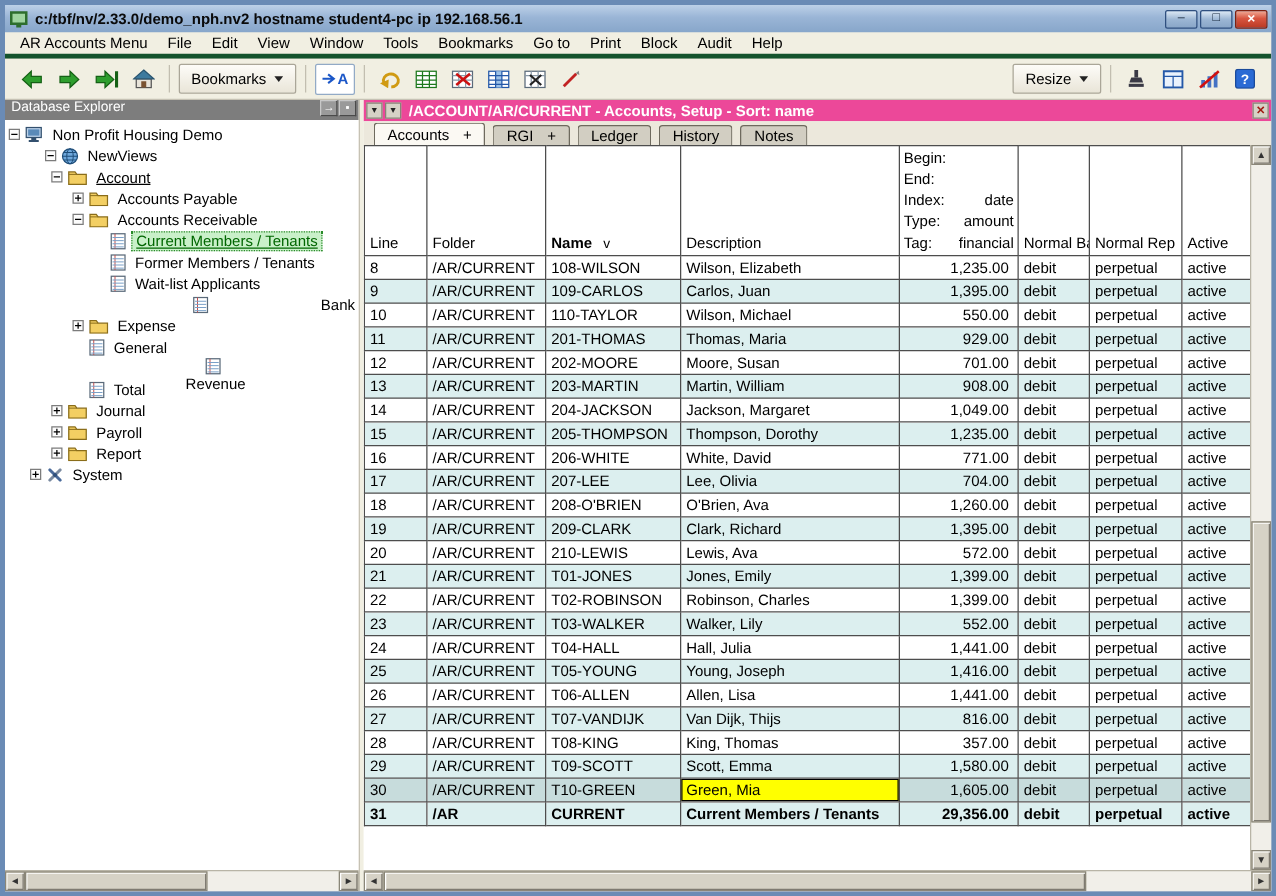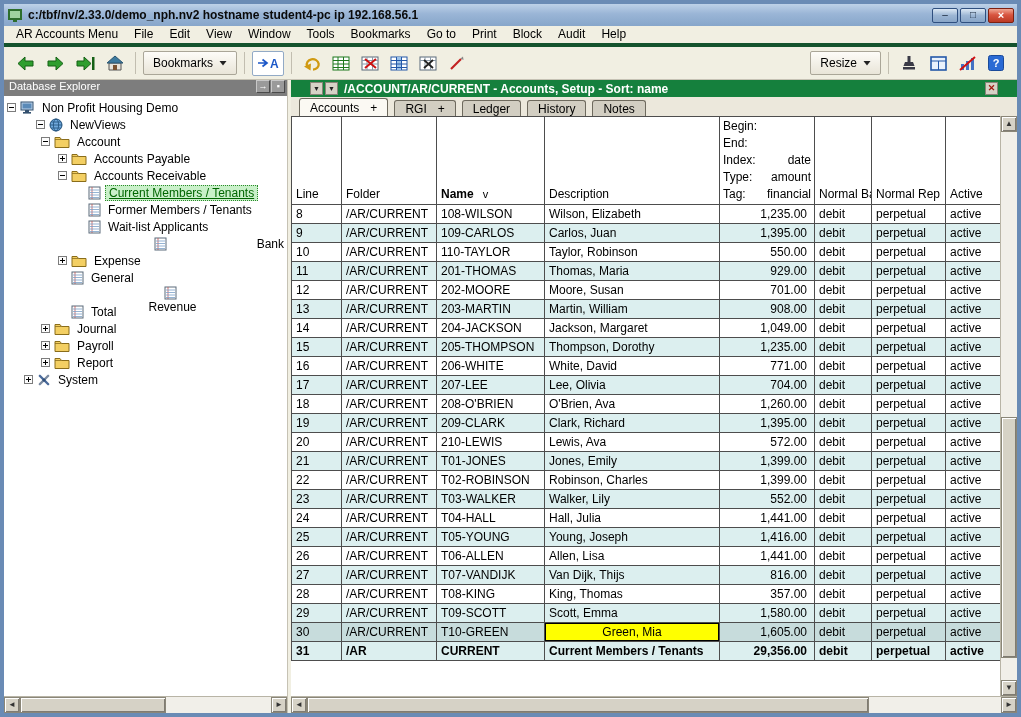--- a/index.html
+++ b/index.html
@@ -69,22 +69,22 @@
   .expander::before{ content:''; position:absolute; left:1px; right:1px; top:3px; height:1px; background:#000; }
   .expander.plus::after{ content:''; position:absolute; top:1px; bottom:1px; left:3px; width:1px; background:#000; }
   .expander-space{ width:13px; flex:none; }
   .tree-icon{ flex:none; margin-right:4px; display:flex; align-items:center; }
   .tree-label{ padding:0 3px; line-height:14px; }
   .tree-label.selected{ background:#c9f0c9; color:#006600; text-decoration:underline;
     border:1px dotted #2a8a2a; }
 
   
   .content{ flex:1; display:flex; flex-direction:column; min-width:0; background:#fff; }
-  .panel-titlebar{ height:17px; flex:none; background:#15803d; display:flex; align-items:center;
-    gap:2px; padding:0 19px; color:#fff; }
+  .panel-titlebar{ height:17px; flex:none; background:#ec4899; display:flex; align-items:center;
+    gap:2px; padding:0 2px; color:#fff; }
   .pt-btn{ width:13px; height:13px; flex:none; background:#d6d2c6; border:1px solid #888478;
     color:#222; display:flex; align-items:center; justify-content:center; font-size:7px; line-height:7px; }
   .panel-title-text{ flex:1; font-weight:bold; font-size:12px; padding-left:4px; white-space:nowrap; overflow:hidden; }
   .pt-close{ color:#a01810; font-weight:bold; font-size:9px; }
 
   .tabs{ height:19px; flex:none; display:flex; align-items:flex-end; gap:6px; padding-left:8px;
     background:#ece8dc; }
   .tab{ height:16px; display:flex; align-items:center; padding:0 10px; background:#d2cec2;
     border:1px solid #6e6a5e; border-bottom:none; border-radius:3px 3px 0 0; font-size:12px; }
   .tab.active{ background:#fbf9f3; height:18px; }
@@ -97,21 +97,21 @@
   thead th{ height:74px; vertical-align:bottom; background:#fff; padding-bottom:3px; }
   thead th.th-info{ vertical-align:top; padding:1px 3px; }
   .sort-ind{ margin-left:9px; font-size:11px; }
   .col-sorted{ font-weight:bold; }
   .info-row{ display:flex; justify-content:space-between; line-height:17px; }
   tbody td{ height:19px; }
   .al-right{ text-align:right; padding-right:7px; }
   tr.alt td{ background:#dcefef; }
   tr.sel td{ background:#c7dcdc; }
   tr.total td{ background:#dcefef; font-weight:bold; }
-  td.cell-yellow{ background:#ffff00 !important; box-shadow:inset 0 0 0 1px #000;text-align:center; }
+  td.cell-yellow{ background:#ffff00 !important; box-shadow:inset 0 0 0 1px #000; }
 
   
   .hscroll{ height:17px; flex:none; display:flex; background:#f1efe9; border-top:1px solid #b8b4a6; }
   .vscroll{ position:absolute; top:0; right:0; bottom:0; width:17px; background:#f1efe9;
     border-left:1px solid #b8b4a6; display:flex; flex-direction:column; }
   .sb-btn{ width:16px; height:16px; flex:none; background:#d6d2c6; border:1px solid #8a8678;
     box-shadow:inset 1px 1px 0 #fff, inset -1px -1px 0 #7f7b72;
     display:flex; align-items:center; justify-content:center; }
   .sb-glyph{ font-size:8px; line-height:8px; color:#333; }
   .sb-track{ flex:1; position:relative; }
@@ -337,21 +337,21 @@
             <span class="expander"></span>
             <span class="tree-icon">
               <svg width="14" height="14" viewBox="0 0 14 14">
                 <circle cx="7" cy="7" r="6" fill="#6fa8dc" stroke="#1f4e79"></circle>
                 <ellipse cx="7" cy="7" rx="2.6" ry="6" fill="none" stroke="#1f4e79" stroke-width="0.8"></ellipse>
                 <path d="M1 7 H13 M2.2 4 H11.8 M2.2 10 H11.8" stroke="#1f4e79" stroke-width="0.8"></path>
               </svg>
             </span>
             <span class="tree-label">NewViews</span>
           </div>
-          <div class="tree-row" style="padding-left: 37px;">
+          <div class="tree-row" style="padding-left: 37px; text-decoration: underline;">
             <span class="expander"></span>
             <span class="tree-icon">
               <svg width="16" height="13" viewBox="0 0 16 13">
                 <path d="M1 2.5 h5 l1.5 2 H15 v8 H1 Z" fill="#f3cf63" stroke="#8a6d1a"></path>
                 <path d="M1 4.5 H7.5" stroke="#8a6d1a" stroke-width="0.8"></path>
               </svg>
             </span>
             <span class="tree-label">Account</span>
           </div>
           <div class="tree-row" style="padding-left: 54px;">
@@ -615,21 +615,21 @@
                 <td>Carlos, Juan</td>
                 <td class="al-right">1,395.00</td>
                 <td>debit</td>
                 <td>perpetual</td>
                 <td>active</td>
               </tr>
               <tr class="">
                 <td>10</td>
                 <td>/AR/CURRENT</td>
                 <td>110-TAYLOR</td>
-                <td>Taylor, Robinson</td>
+                <td>Wilson, Michael</td>
                 <td class="al-right">550.00</td>
                 <td>debit</td>
                 <td>perpetual</td>
                 <td>active</td>
               </tr>
               <tr class="alt">
                 <td>11</td>
                 <td>/AR/CURRENT</td>
                 <td>201-THOMAS</td>
                 <td>Thomas, Maria</td>

